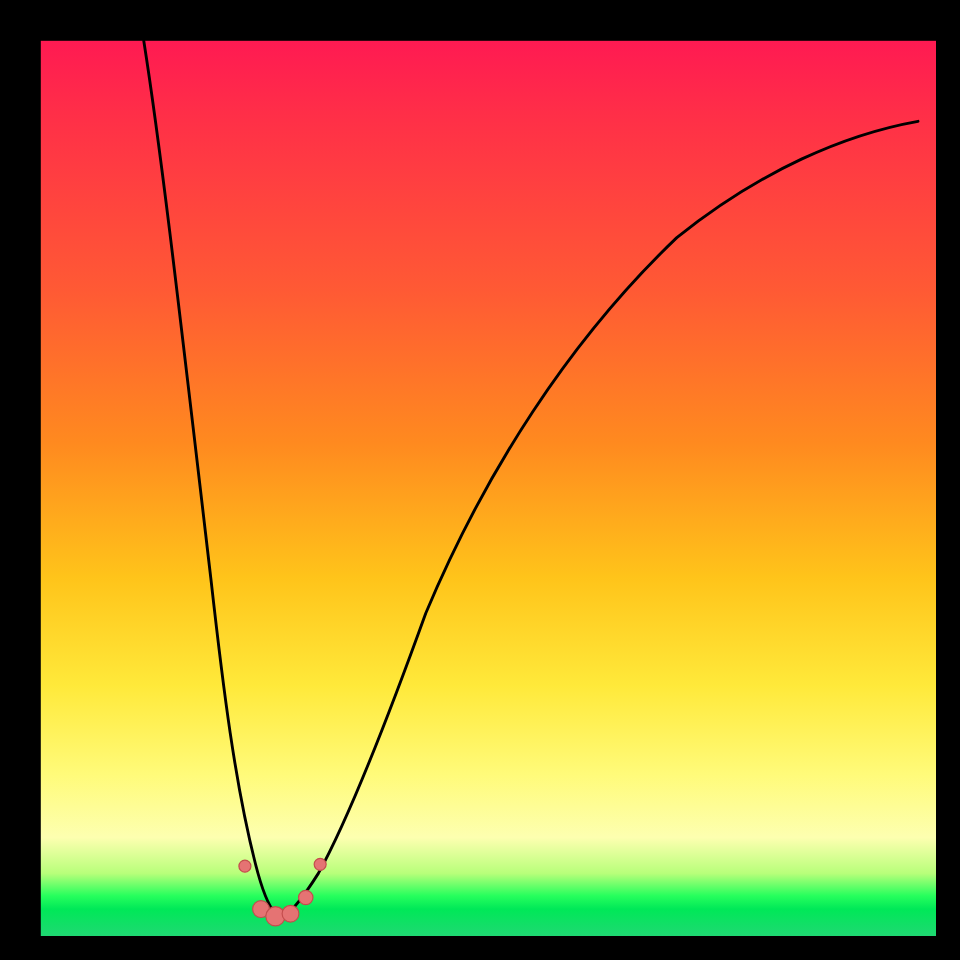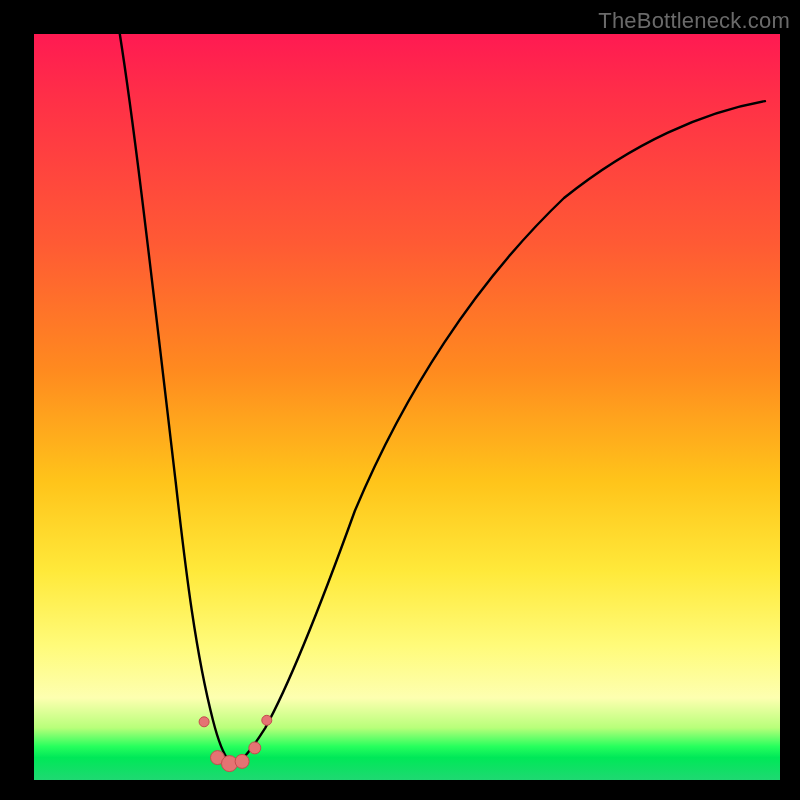--- a/index.html
+++ b/index.html
@@ -81,14 +81,13 @@
     <g fill="#e57373" stroke="#c44d4d" stroke-width="1">
       <circle cx="170.1" cy="687.8" r="5"></circle>
       <circle cx="183.5" cy="723.6" r="7"></circle>
       <circle cx="195.5" cy="729.6" r="8"></circle>
       <circle cx="208.1" cy="727.4" r="7"></circle>
       <circle cx="220.8" cy="713.9" r="6"></circle>
       <circle cx="232.8" cy="686.3" r="5"></circle>
     </g>
   </svg>
 
-  <div class="watermark">TheBottleneck.com</div>
 </div>
 
 </body></html>

